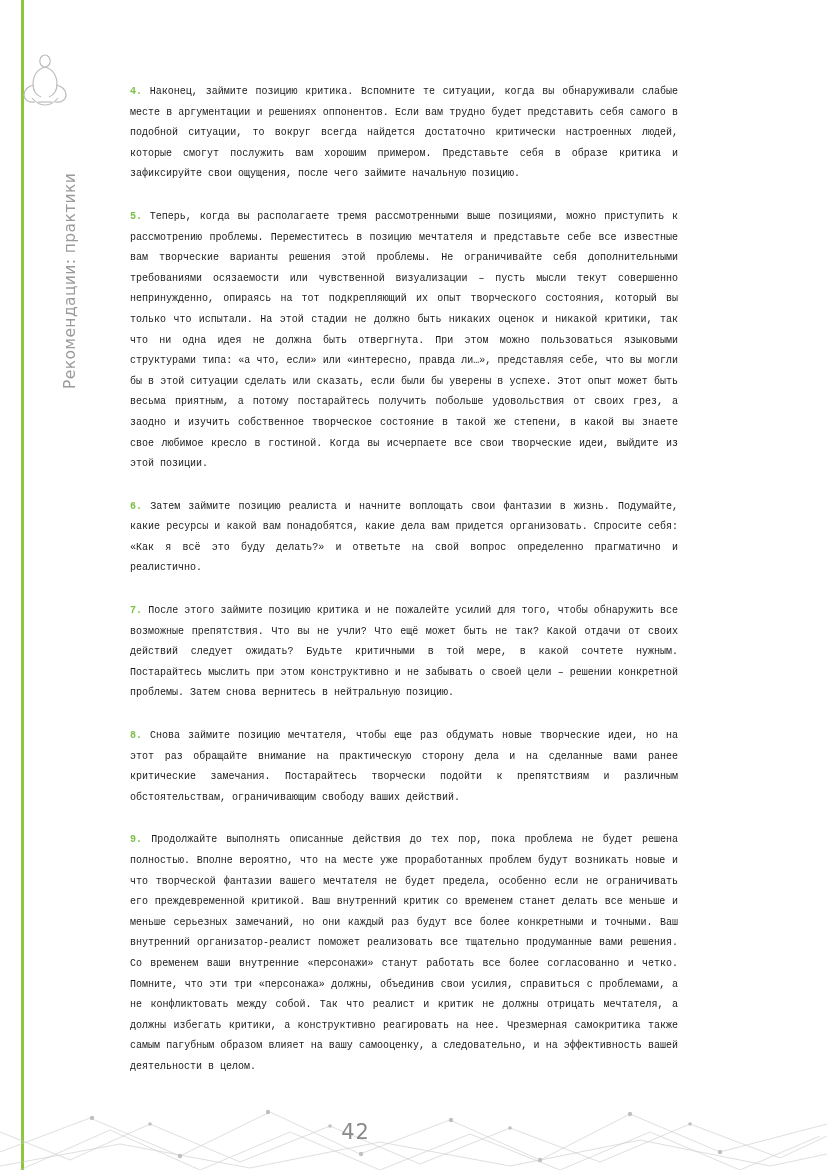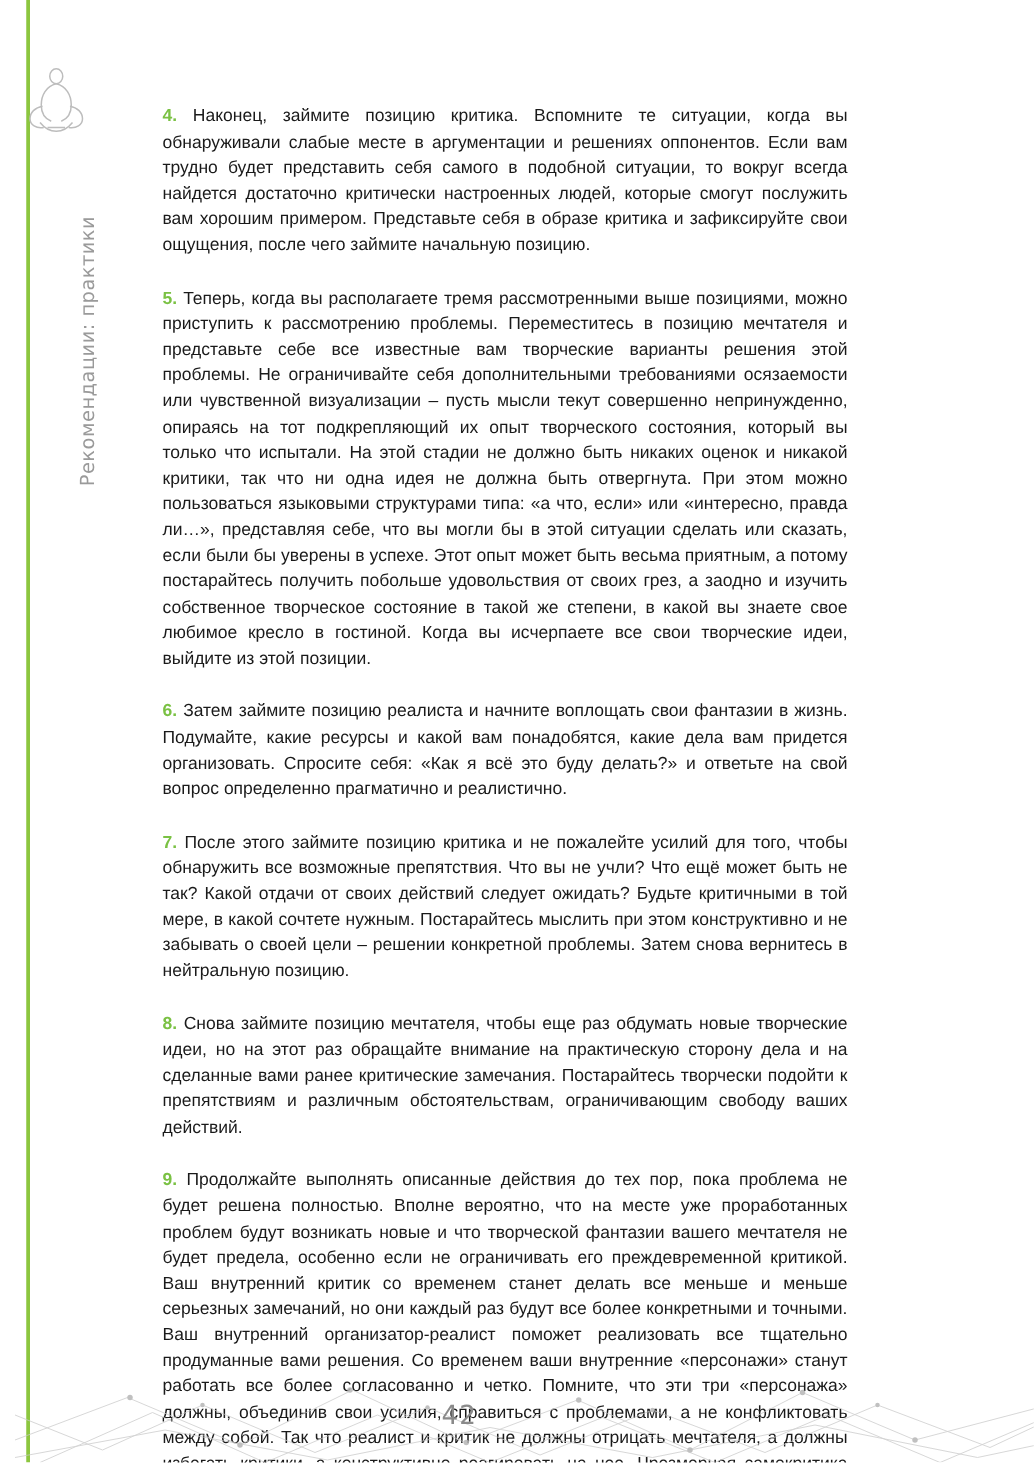--- a/index.html
+++ b/index.html
@@ -59,38 +59,38 @@
   
   .content {
     position: absolute;
     left: 130px;
     top: 82px;
     width: 548px;
   }
 
   .para {
     margin: 0 0 22px 0;
-    font-size: 14px;
+    font-size: 10px;
     line-height: 20.6px;
     color: #1a1a1a;
     text-align: justify;
     text-justify: inter-word;
-    font-family: Liberation Sans, sans-serif;
+    font-family: Liberation Mono, monospace;
   }
   .para:last-child { margin-bottom: 0; }
 
   .num {
     color: #7ac143;
     font-weight: bold;
   }
 
   
   .footer {
     position: absolute;
-    left: 12px;
+    left: 0;
     bottom: 0;
     width: 711px;
     height: 96px;
   }
   .footer-art {
     position: absolute;
     left: 0;
     bottom: 0;
     width: 827px;
     height: 96px;

